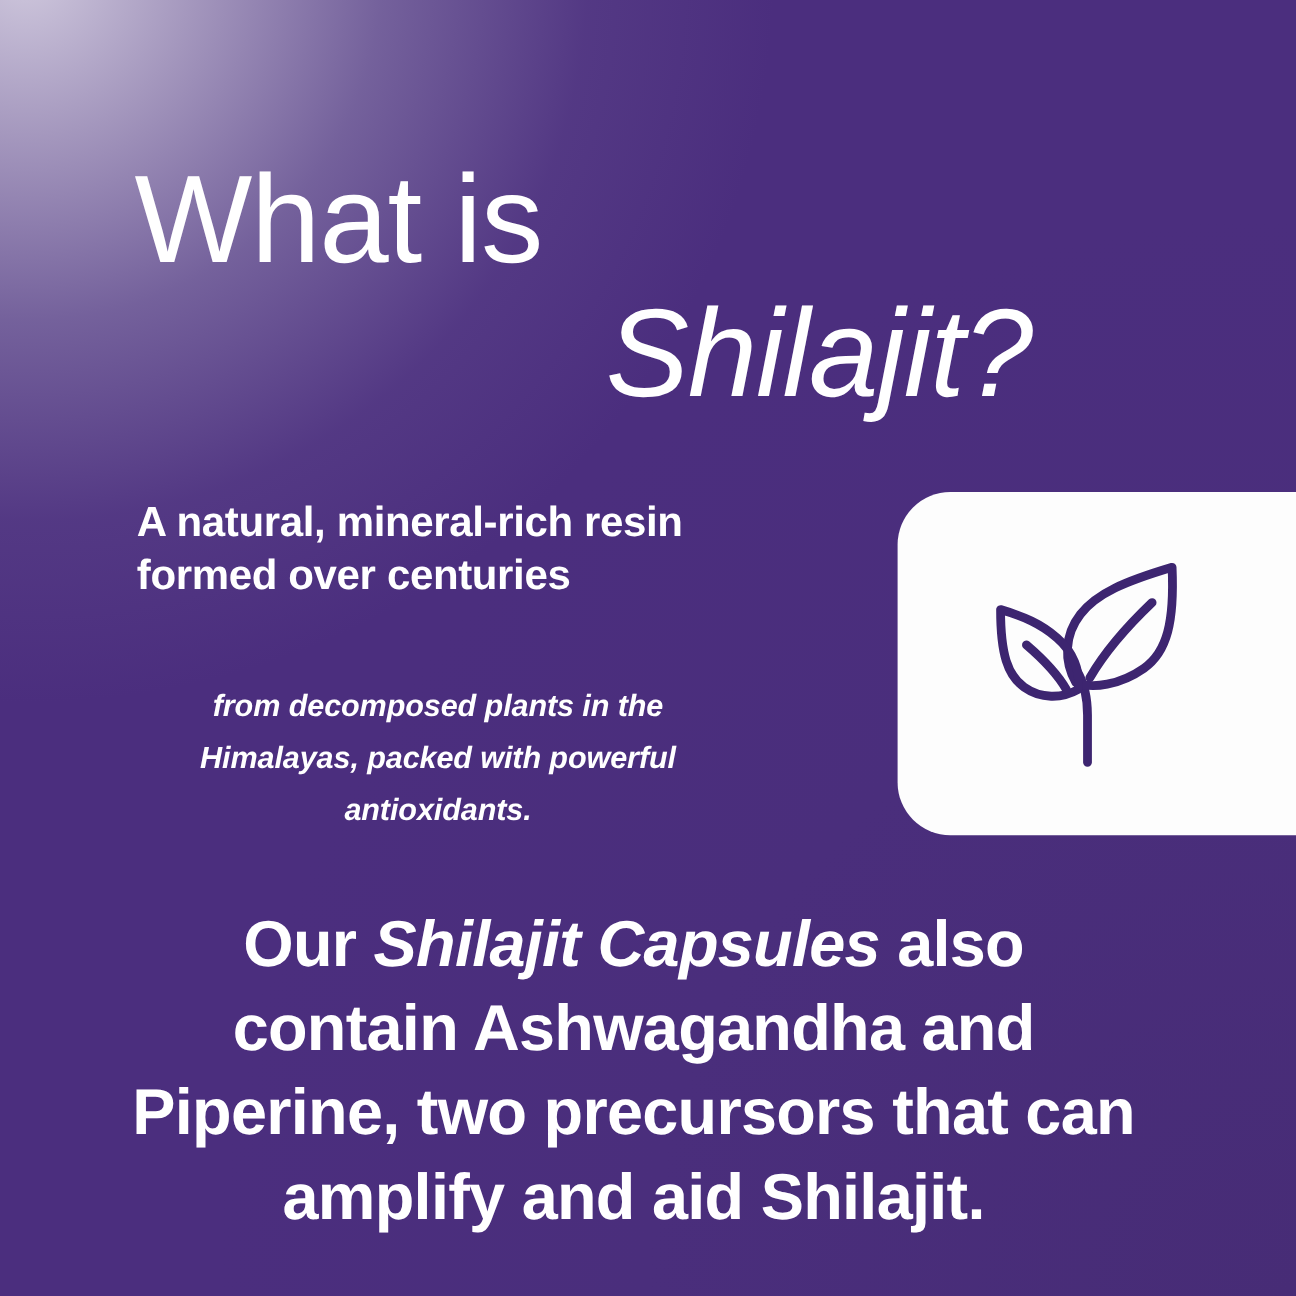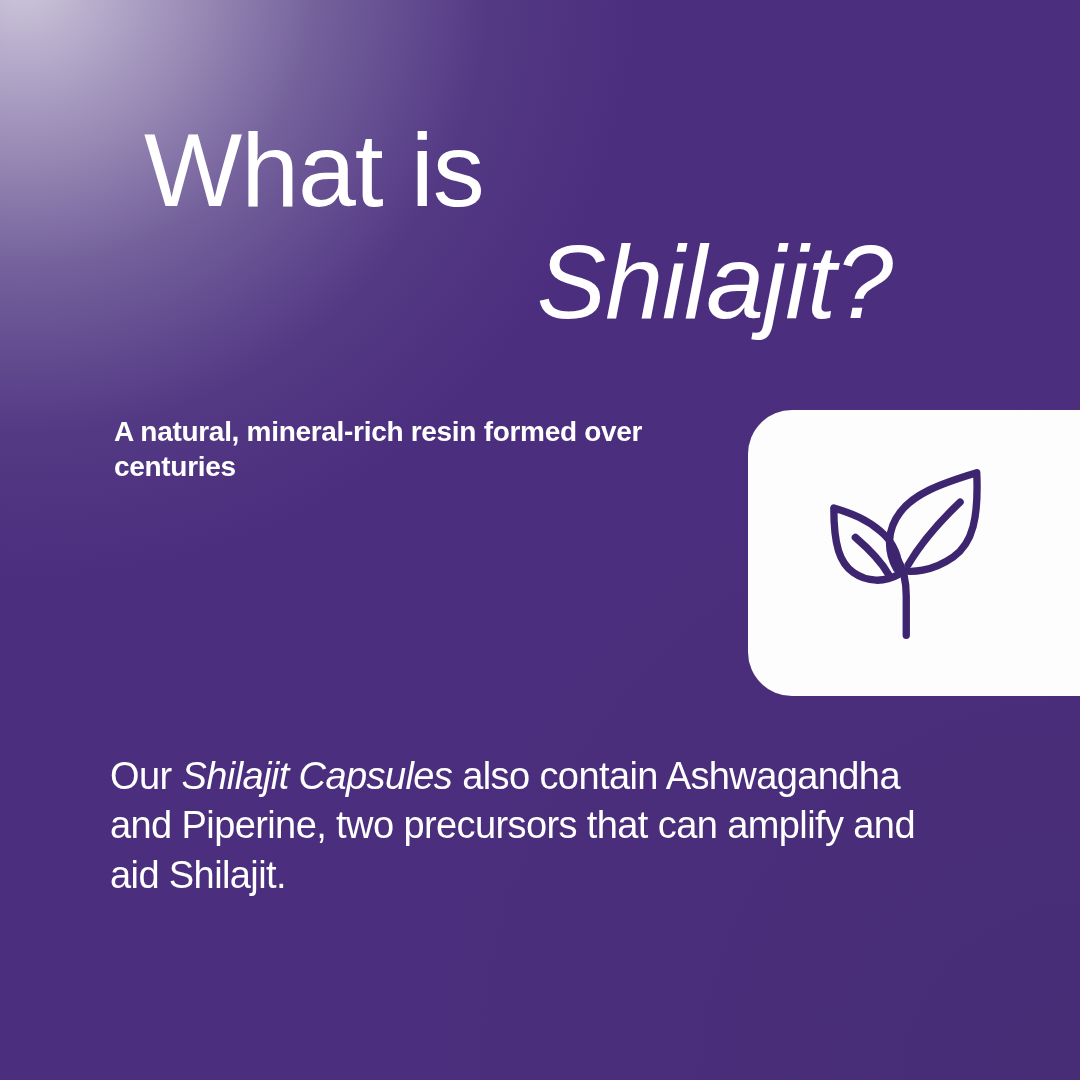--- a/index.html
+++ b/index.html
@@ -17,23 +17,22 @@
     background-image:
       radial-gradient(ellipse 780px 760px at 2% -2%, rgba(214,208,226,0.95) 0%, rgba(186,177,205,0.80) 18%, rgba(150,139,180,0.55) 38%, rgba(108,88,150,0.25) 60%, rgba(74,46,124,0.0) 80%),
       radial-gradient(ellipse 900px 900px at 100% 100%, #472c76 0%, #4a2e7c 60%, #4b2e7e 100%),
       linear-gradient(135deg, #7a6ba0 0%, #5c417f 30%, #4b2f7b 62%, #472c76 100%);
   }
 
   
   .title-block {
     position: absolute;
     left: 112px;
-    top: 117px;
+    top: 130px;
     width: 760px;
-    margin-left: 32px;
   }
   .title-line1 {
     font-size: 104px;
     font-weight: 400;
     line-height: 1.03;
     color: #ffffff;
     letter-spacing: -1px;
     text-align: left;
     white-space: nowrap;
   }
@@ -48,21 +47,21 @@
     white-space: nowrap;
     padding-right: 12px;
   }
 
   
   .lead {
     position: absolute;
     left: 114px;
     top: 414px;
     width: 540px;
-    font-size: 28px;
+    font-size: 35px;
     font-weight: 700;
     line-height: 1.26;
     color: #ffffff;
     letter-spacing: -0.3px;
   }
 
   
   .subtext {
     position: absolute;
     left: 112px;
@@ -97,43 +96,44 @@
     margin-left: 8px;
     margin-top: 2px;
   }
 
   
   .outro {
     position: absolute;
     left: 110px;
     top: 752px;
     width: 836px;
-    font-size: 38px;
-    font-weight: 400;
+    font-size: 54px;
+    font-weight: 700;
     line-height: 1.30;
     color: #ffffff;
-    text-align: left;
+    text-align: center;
     letter-spacing: -0.6px;
   }
   .outro em {
     font-style: italic;
   }
 </style>
 </head>
 <body>
 
 <div class="canvas">
 
   <div class="title-block">
     <div class="title-line1">What is</div>
     <div class="title-line2">Shilajit?</div>
   </div>
 
   <div class="lead">A natural, mineral-rich resin formed over centuries</div>
 
+  <div class="subtext">from decomposed plants in the Himalayas, packed with powerful antioxidants.</div>
 
   <div class="leaf-card">
     <svg class="leaf-icon" viewBox="0 0 200 190" fill="none">
       <g stroke="#3d2570" stroke-width="7.5" stroke-linecap="round" stroke-linejoin="round" fill="none">
 
         <path d="M88 178 L88 138 C88 122 85 110 79 100"></path>
 
         <path d="M160 12 C120 24 96 34 82 52 C68 70 68 92 78 110 C92 116 116 112 136 98 C156 84 162 58 160 12 Z"></path>
 
         <path d="M143 42 C122 62 104 82 90 106"></path>

